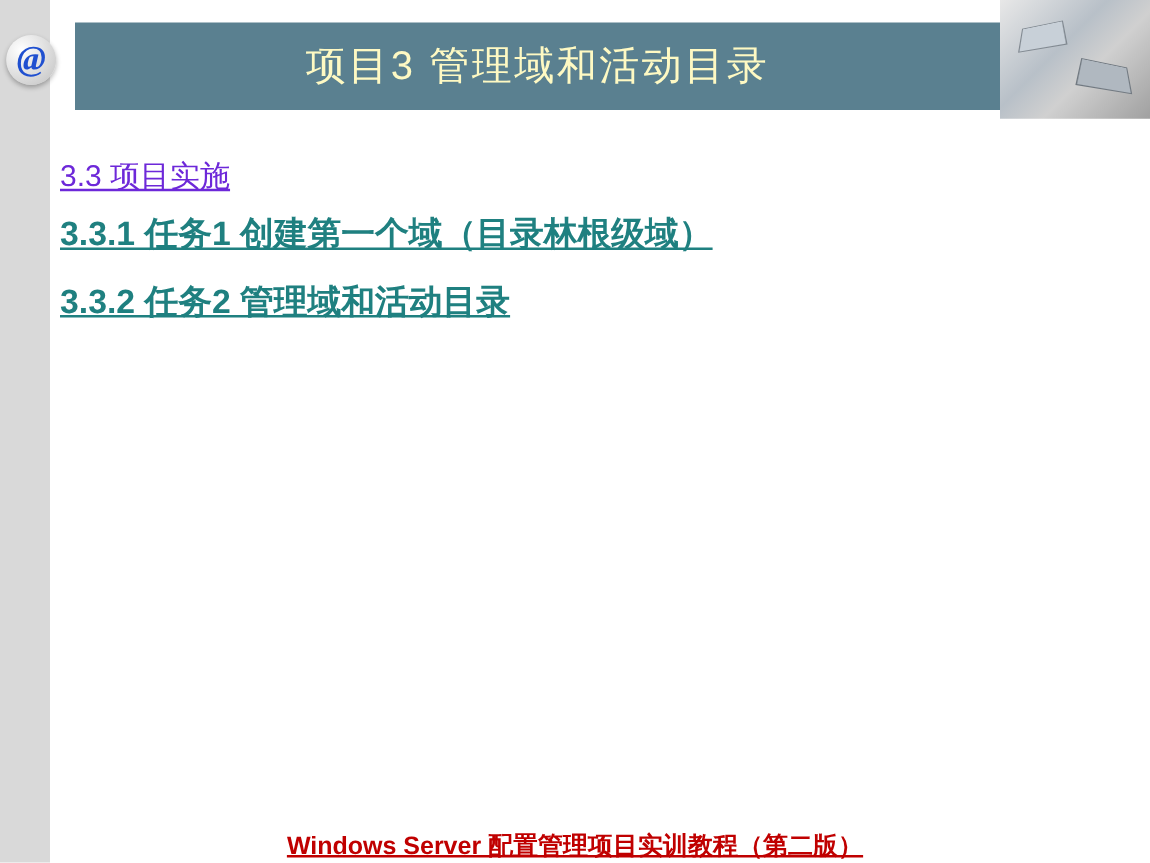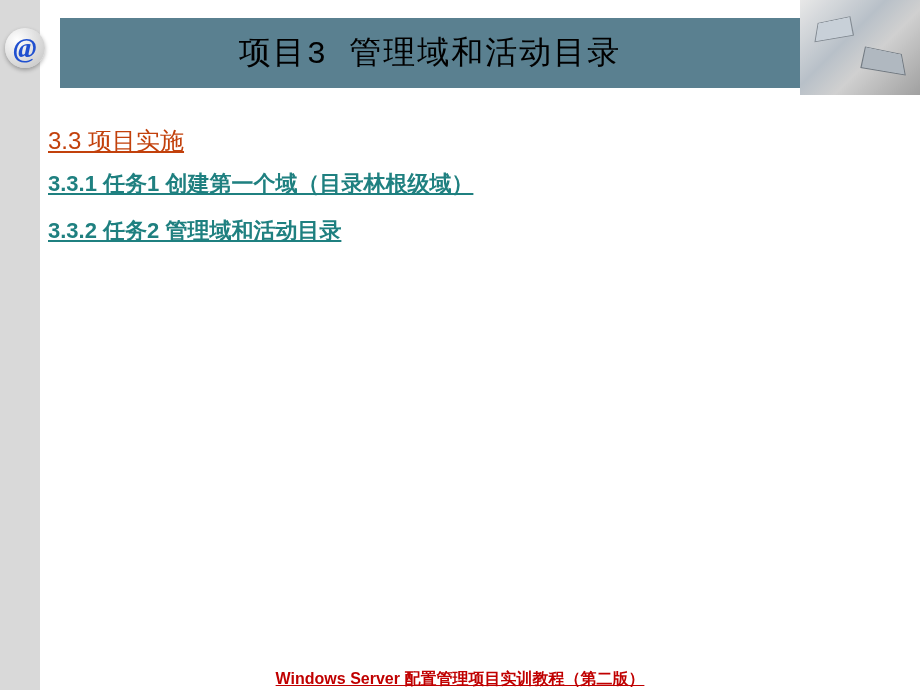--- a/index.html
+++ b/index.html
@@ -86,54 +86,53 @@
       top: 18px;
       width: 740px;
       height: 70px;
       background: #5a8090;
       display: flex;
       align-items: center;
       justify-content: center;
       z-index: 2;
     }
     .title-text {
-      color: #000000;
+      color: #fef9c3;
       font-size: 32px;
       font-weight: normal;
       letter-spacing: 2px;
-      font-family: Liberation Mono, monospace;
     }
     .content {
       position: absolute;
       left: 48px;
       top: 125px;
       width: 820px;
     }
     .subsection-title {
-      color: #c2410c;
+      color: #6d28d9;
       font-size: 24px;
       text-decoration: underline;
       margin-bottom: 12px;
       font-weight: normal;
     }
     .task-item {
       color: #1f8080;
-      font-size: 22px;
+      font-size: 27px;
       font-weight: bold;
       text-decoration: underline;
       margin-bottom: 16px;
       line-height: 1.4;
     }
     .footer-text {
       position: absolute;
       bottom: 0px;
       left: 50%;
       transform: translateX(-50%);
       color: #c00000;
-      font-size: 16px;
+      font-size: 20px;
       font-weight: bold;
       text-decoration: underline;
       white-space: nowrap;
     }
   </style>
 </head>
 <body>
 
 <div class="left-sidebar"></div>
 

